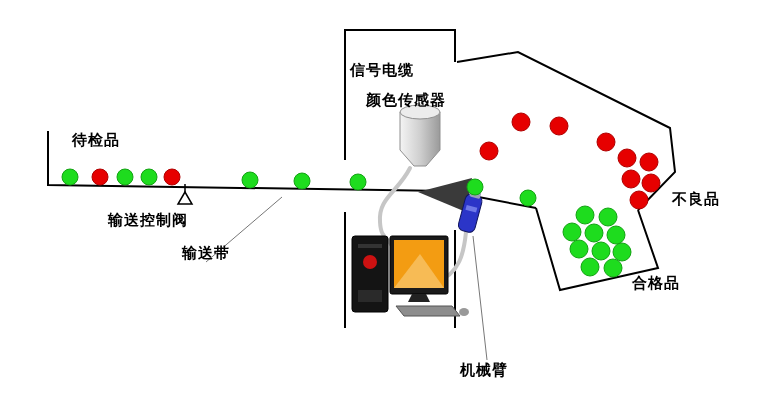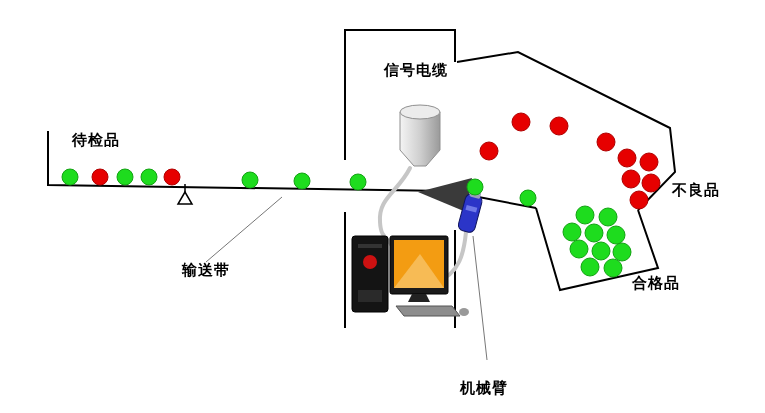--- a/index.html
+++ b/index.html
@@ -5,28 +5,28 @@
   html,body{margin:0;padding:0;background:#fff;}
   .stage{
     position:relative;width:765px;height:413px;background:#ffffff;
     font-family:"Liberation Sans","DejaVu Sans",sans-serif;overflow:hidden;
   }
   .stage svg{position:absolute;left:0;top:0;}
   .lbl{
     position:absolute;font-size:15px;font-weight:600;color:#000;
     white-space:nowrap;letter-spacing:1px;line-height:1.1;
   }
-  .lbl-signal-cable{left:350px;top:62px;margin-left:34px;}
+  .lbl-signal-cable{left:350px;top:62px;}
   .lbl-color-sensor{left:366px;top:92px;}
   .lbl-pending{left:72px;top:132px;text-align:right;}
   .lbl-valve{left:108px;top:212px;}
-  .lbl-belt{left:170px;top:262px;padding-left:12px;}
+  .lbl-belt{left:170px;top:245px;padding-left:12px;}
   .lbl-center{left:344px;top:332px;}
-  .lbl-arm{left:460px;top:362px;margin-top:18px;}
-  .lbl-defective{left:672px;top:182px;}
+  .lbl-arm{left:460px;top:362px;}
+  .lbl-defective{left:672px;top:191px;}
   .lbl-qualified{left:632px;top:275px;}
 </style>
 </head>
 <body>
 
 <div class="stage">
 
   <svg width="765" height="413" viewBox="0 0 765 413">
     <defs>
       <linearGradient id="sensorGrad" x1="0" y1="0" x2="1" y2="0">
@@ -122,19 +122,21 @@
         <circle cx="616" cy="235" r="9" fill="#1edc1e" stroke="#13a313" stroke-width="1"></circle>
         <circle cx="579" cy="249" r="9" fill="#1edc1e" stroke="#13a313" stroke-width="1"></circle>
         <circle cx="601" cy="251" r="9" fill="#1edc1e" stroke="#13a313" stroke-width="1"></circle>
         <circle cx="622" cy="252" r="9" fill="#1edc1e" stroke="#13a313" stroke-width="1"></circle>
         <circle cx="590" cy="267" r="9" fill="#1edc1e" stroke="#13a313" stroke-width="1"></circle>
         <circle cx="613" cy="268" r="9" fill="#1edc1e" stroke="#13a313" stroke-width="1"></circle>
       </g>
   </svg>
 
   <div class="lbl lbl-signal-cable">信号电缆</div>
+  <div class="lbl lbl-color-sensor">颜色传感器</div>
   <div class="lbl lbl-pending">待检品</div>
+  <div class="lbl lbl-valve">输送控制阀</div>
   <div class="lbl lbl-belt">输送带</div>
   <div class="lbl lbl-arm">机械臂</div>
   <div class="lbl lbl-defective">不良品</div>
   <div class="lbl lbl-qualified">合格品</div>
 
 </div>
 
 </body></html>

